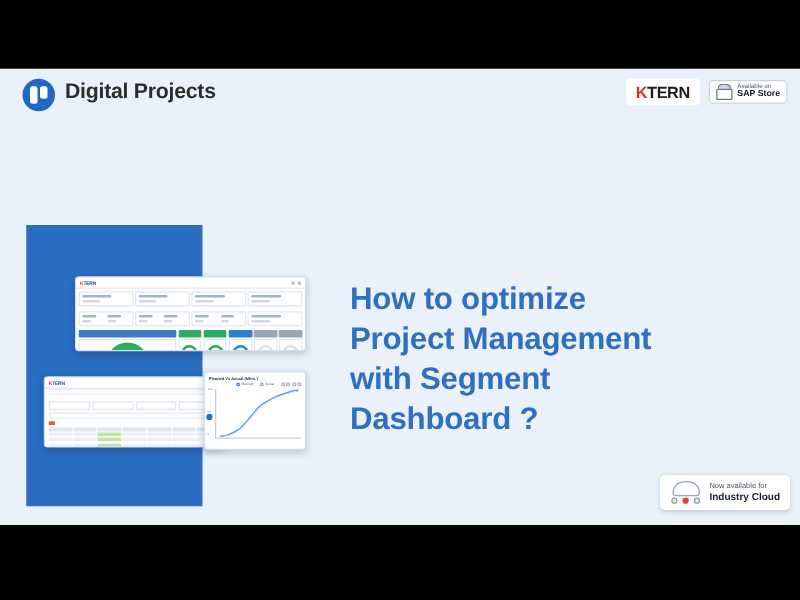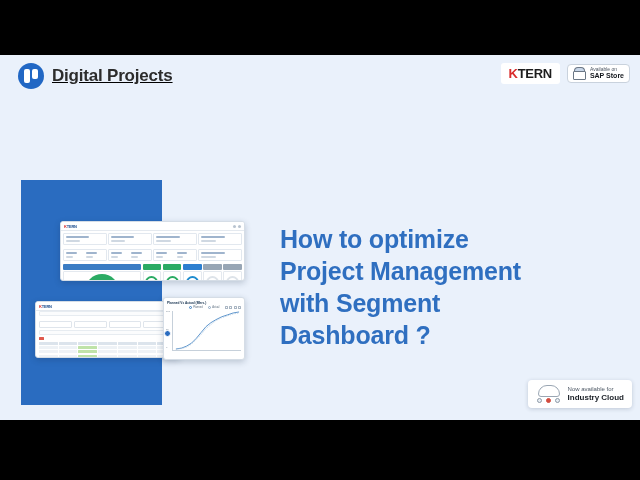--- a/index.html
+++ b/index.html
@@ -13,21 +13,21 @@
   .letterbox.top { top:0; height:55px; }
   .letterbox.bottom { bottom:0; height:60px; }
 
   
   #slide {
     position:absolute; left:0; top:55px; width:640px; height:365px;
     background:#eaf1fb;
   }
 
   
-  #brand { position:absolute; left:18px; top:8px; display:flex; align-items:center; gap:8px;text-decoration:underline; }
+  #brand { position:absolute; left:18px; top:8px; display:flex; gap:8px; }
   .logo-circle {
     width:26px; height:26px; border-radius:50%; background:#2167c4;
     display:flex; align-items:center; justify-content:center; gap:2px;
   }
   .logo-circle .bar1 { width:6px; height:14px; border-radius:2px; background:#fff; }
   .logo-circle .bar2 { width:6px; height:10px; border-radius:2px; background:#fff; align-self:flex-start; margin-top:6px; }
   #brand-text { font-size:17px; font-weight:bold; color:#2c2c2c; letter-spacing:-0.2px; }
 
   #header-right { position:absolute; right:10px; top:8px; display:flex; align-items:center; gap:7px; }
   .ktern-chip {

